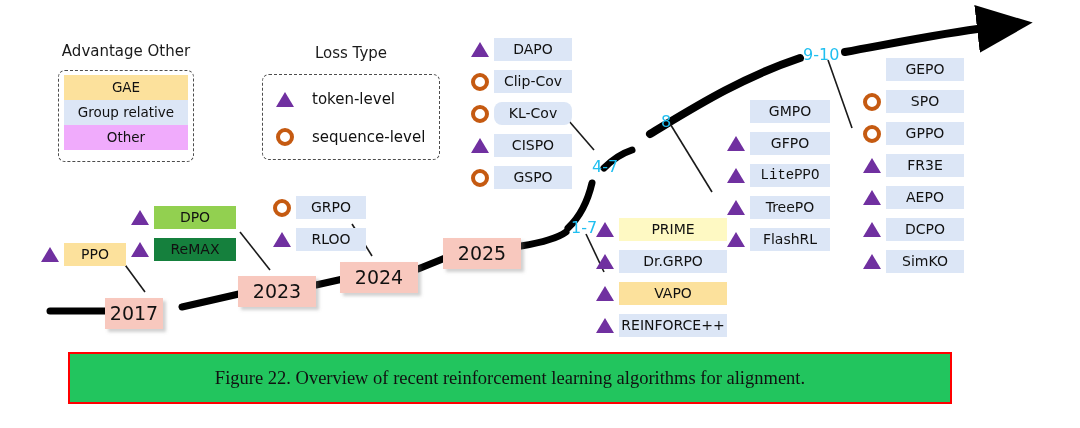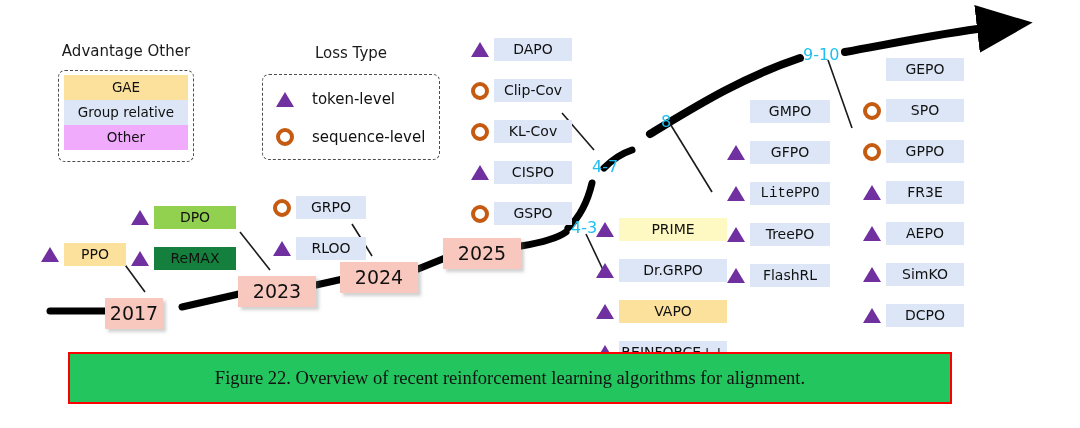--- a/index.html
+++ b/index.html
@@ -80,21 +80,21 @@
     justify-content: center;
     flex: 0 0 auto;
   }
 
   
   .algo-col { position: absolute; }
   .algo-row {
     display: flex;
     align-items: center;
     gap: 4px;
-    margin-bottom: 18px;
+    margin-bottom: 9px;
   }
   .algo-box {
     height: 23px;
     line-height: 23px;
     text-align: center;
     font-size: 14px;
     color: #111111;
     white-space: nowrap;
     box-sizing: border-box;
   }
@@ -239,21 +239,21 @@
         <div class="algo-row">
           <span class="marker-slot">
             <span class="ring"></span>
           </span>
           <span class="algo-box" style="background: rgb(220, 230, 246); width: 78px;">Clip-Cov</span>
         </div>
         <div class="algo-row">
           <span class="marker-slot">
             <span class="ring"></span>
           </span>
-          <span class="algo-box" style="background: rgb(220, 230, 246); width: 78px;">KL-Cov</span>
+          <span class="algo-box" style="background: rgb(220, 230, 246); width: 78px; border-radius: 8px;">KL-Cov</span>
         </div>
         <div class="algo-row">
           <span class="marker-slot">
             <span class="tri"></span>
           </span>
           <span class="algo-box" style="background: rgb(220, 230, 246); width: 78px;">CISPO</span>
         </div>
         <div class="algo-row">
           <span class="marker-slot">
             <span class="ring"></span>
@@ -343,38 +343,38 @@
         <div class="algo-row">
           <span class="marker-slot">
             <span class="tri"></span>
           </span>
           <span class="algo-box" style="background: rgb(220, 230, 246); width: 78px;">AEPO</span>
         </div>
         <div class="algo-row">
           <span class="marker-slot">
             <span class="tri"></span>
           </span>
+          <span class="algo-box" style="background: rgb(220, 230, 246); width: 78px;">DCPO</span>
+        </div>
+        <div class="algo-row">
+          <span class="marker-slot">
+            <span class="tri"></span>
+          </span>
           <span class="algo-box" style="background: rgb(220, 230, 246); width: 78px;">SimKO</span>
-        </div>
-        <div class="algo-row">
-          <span class="marker-slot">
-            <span class="tri"></span>
-          </span>
-          <span class="algo-box" style="background: rgb(220, 230, 246); width: 78px;">DCPO</span>
         </div>
       </div>
     </div>
   <div id="years-layer">
       <div class="year-chip" style="left: 105px; top: 298px; width: 58px; background: rgb(248, 200, 190);">2017</div>
       <div class="year-chip" style="left: 238px; top: 276px; width: 78px; background: rgb(248, 200, 190);">2023</div>
       <div class="year-chip" style="left: 340px; top: 262px; width: 78px; background: rgb(248, 200, 190);">2024</div>
       <div class="year-chip" style="left: 443px; top: 238px; width: 78px; background: rgb(248, 200, 190);">2025</div>
     </div>
   <div id="groups-layer">
-      <div class="group-label" style="left: 571px; top: 218px; color: rgb(32, 191, 240);">4-3</div>
+      <div class="group-label" style="left: 571px; top: 218px; color: rgb(32, 191, 240);">1-7</div>
       <div class="group-label" style="left: 592px; top: 157px; color: rgb(32, 191, 240);">4-7</div>
       <div class="group-label" style="left: 661px; top: 112px; color: rgb(32, 191, 240);">8</div>
       <div class="group-label" style="left: 803px; top: 45px; color: rgb(32, 191, 240);">9-10</div>
     </div>
 
   <div id="caption-box">
     <span id="caption-text">Figure 22. Overview of recent reinforcement learning algorithms for alignment.</span>
   </div>
 
 </div>

